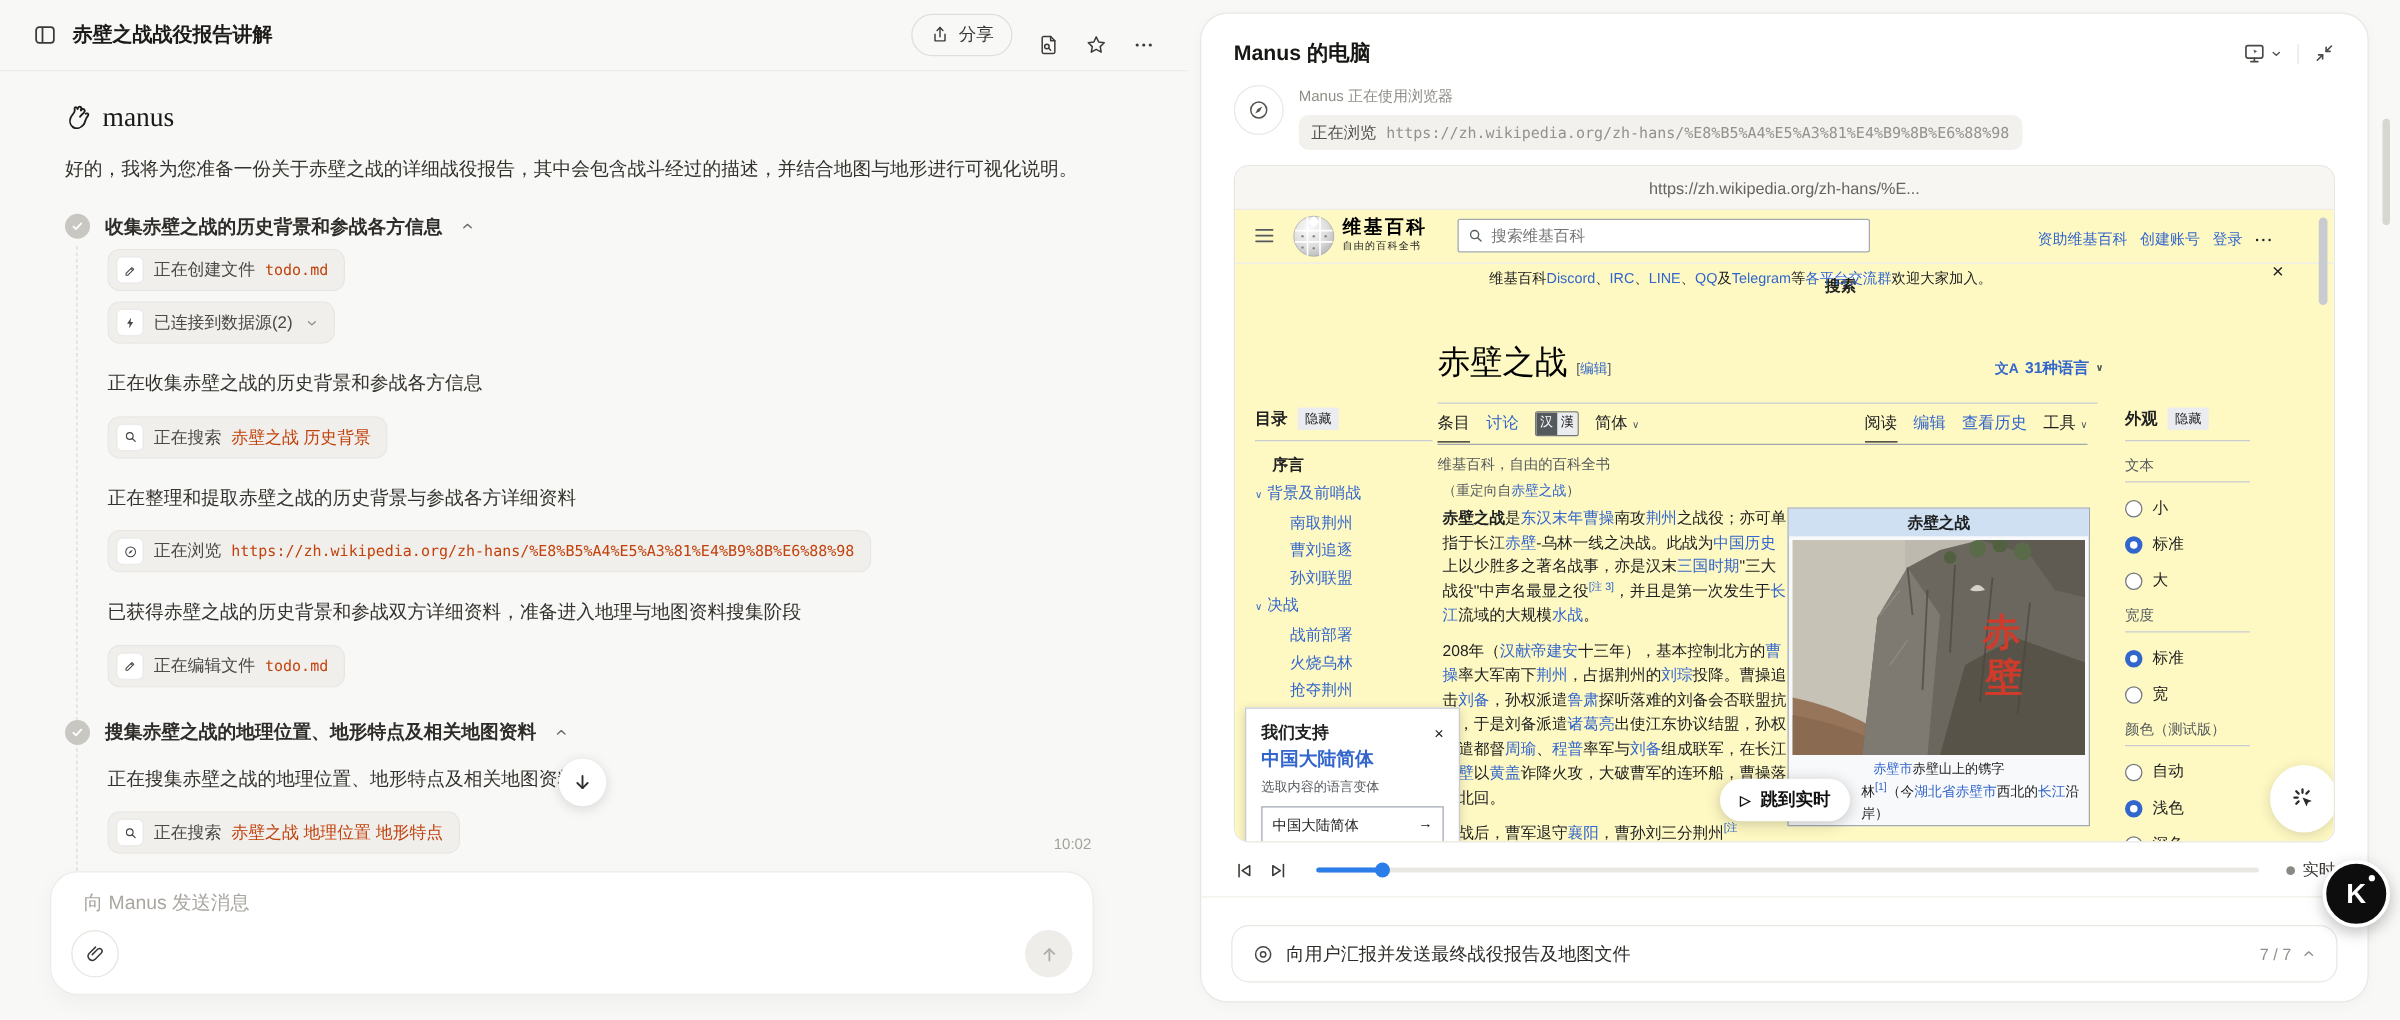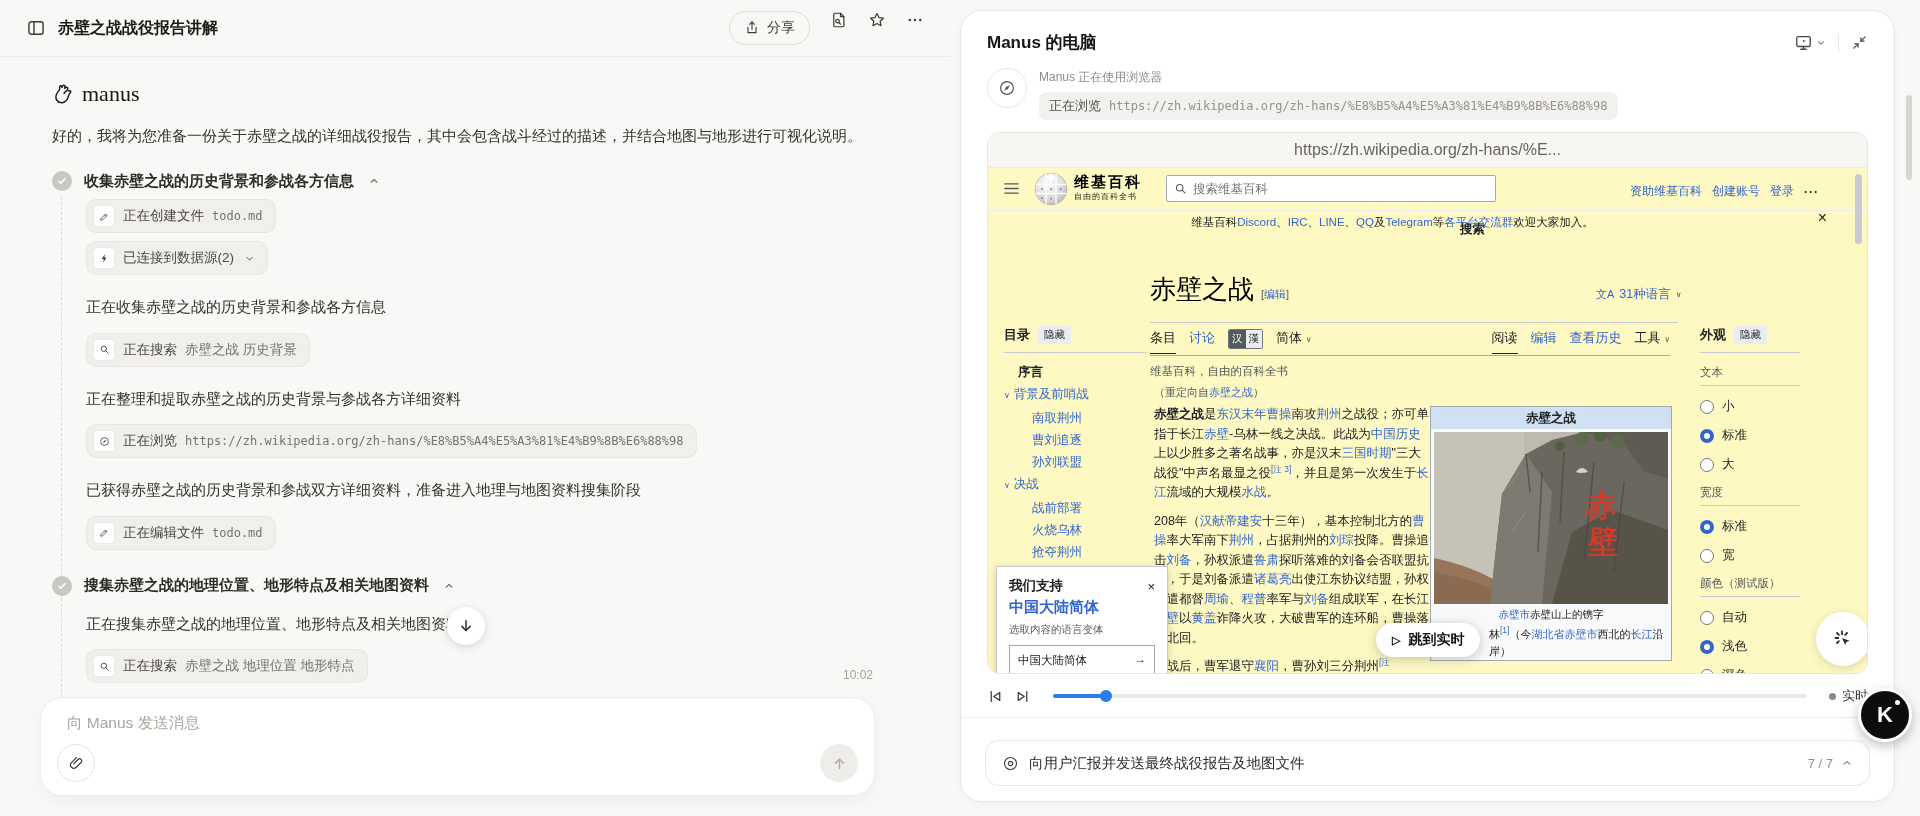--- a/index.html
+++ b/index.html
@@ -4,40 +4,40 @@
 <style>
   html,body{margin:0;padding:0;}
   body{background:#f8f8f7;font-family:"Liberation Sans","DejaVu Sans",sans-serif;color:#34322d;}
   .stage{position:relative;width:1920px;height:816px;overflow:hidden;background:#f8f8f7;}
   svg{display:block;}
 
   
   .chat{position:absolute;left:0;top:0;width:950px;height:816px;overflow:hidden;}
   .chat-header{height:56px;display:flex;align-items:center;gap:12px;padding:0 26px;border-bottom:1px solid rgba(0,0,0,.05);}
   .chat-title{font-size:16px;font-weight:700;color:#1c1b18;white-space:nowrap;}
-  .chat-actions{margin-left:auto;display:flex;align-items:flex-start;gap:20px;color:#3c3a36;}
+  .chat-actions{margin-left:auto;display:flex;align-items:flex-end;gap:20px;color:#3c3a36;}
   .share-btn{display:flex;align-items:center;gap:7px;border:1px solid #e0ded8;border-radius:999px;padding:7px 14px;font-size:14px;color:#3c3a36;background:transparent;cursor:pointer;}
   .icon-btn{background:none;border:none;padding:0;color:#3c3a36;cursor:pointer;}
 
   .chat-scroll{padding:24px 60px 0 52px;}
   .brand{display:flex;align-items:center;gap:8px;margin:0 0 16px;}
   .brand-name{font-family:"Liberation Serif",serif;font-size:22px;color:#191916;}
   .intro{font-size:15px;line-height:1.75;width:812px;margin:0 0 20px;}
 
   .timeline{position:relative;}
   .timeline::before{content:"";position:absolute;left:9px;top:26px;bottom:-70px;border-left:1.5px dashed #dcdad4;}
   .section-head{display:flex;align-items:center;gap:12px;margin:22px 0 4px;position:relative;}
   .check{width:20px;height:20px;border-radius:50%;background:#c9c7c2;display:grid;place-items:center;flex:none;position:relative;z-index:1;}
   .section-title{font-size:15px;font-weight:700;color:#2f2d29;}
   .sec-chev{color:#6f6d68;margin-left:2px;}
   .sec-body{margin-left:34px;}
   .step{font-size:15px;line-height:1.7;margin:15px 0 9px;color:#34322d;position:relative;}
   .chip{display:inline-flex;align-items:center;gap:8px;background:#f0efeb;border:1px solid rgba(0,0,0,.035);border-radius:10px;padding:5px 12px 5px 6px;font-size:13.5px;color:#4b4944;margin:4px 0;cursor:pointer;}
   .ibox{width:20px;height:20px;background:#fff;border:1px solid rgba(0,0,0,.08);border-radius:5px;display:grid;place-items:center;color:#45433e;flex:none;}
-  .arg{color:#737373;}
+  .arg{color:#c2410c;}
   .mono{font-family:"DejaVu Sans Mono",monospace;font-size:12px;}
   .chip-chev{color:#8a8883;margin-left:2px;}
 
   .timestamp{position:absolute;left:843px;top:668px;font-size:12px;color:#a3a19b;}
   .scroll-btn{position:absolute;left:447px;top:607px;width:38px;height:38px;border-radius:50%;background:#fff;box-shadow:0 2px 10px rgba(0,0,0,.14);display:grid;place-items:center;color:#2f2d2a;z-index:5;border:none;cursor:pointer;}
 
   .composer{position:absolute;left:40px;bottom:20px;width:833px;height:97px;background:#fff;border:1px solid #ececea;border-radius:22px;box-shadow:0 6px 18px rgba(0,0,0,.04);z-index:4;}
   .composer input{position:absolute;left:24px;top:15px;width:640px;border:none;outline:none;background:transparent;font-size:15.5px;color:#34322d;font-family:inherit;}
   .composer input::placeholder{color:#a9a69f;}
   .attach-btn{position:absolute;left:16px;bottom:13px;width:38px;height:38px;border-radius:50%;border:1px solid #e7e5e0;background:#fff;display:grid;place-items:center;color:#3c3a36;cursor:pointer;}
@@ -49,21 +49,21 @@
   .comp-title{font-size:17px;font-weight:700;color:#171714;}
   .comp-actions{margin-left:auto;display:flex;align-items:center;gap:12px;color:#4b4945;}
   .vdiv{width:1px;height:16px;background:#e7e5e0;}
   .status{display:flex;gap:12px;padding:14px 26px 0;}
   .avatar{width:38px;height:38px;border-radius:50%;border:1px solid #ebe9e4;background:#fff;display:grid;place-items:center;color:#55534e;flex:none;}
   .status-line{font-size:12px;color:#8f8d87;margin:1px 0 6px;}
   .status-chip{display:inline-flex;align-items:center;gap:8px;background:#f2f1ed;border-radius:8px;padding:5px 10px;font-size:13px;color:#55534e;cursor:pointer;}
   .status-chip .mono{color:#94928c;}
 
   .browser{margin:12px 26px 0;height:540px;border:1px solid #e8e6e1;border-radius:12px;overflow:hidden;background:#fff;}
-  .browser-bar{height:34px;background:#f7f6f3;border-bottom:1px solid #ecebe7;display:grid;place-items:center;font-size:16px;color:#67655f;}
+  .browser-bar{height:34px;background:#f7f6f3;border-bottom:1px solid #ecebe7;display:grid;place-items:center;font-size:13px;color:#67655f;}
   .viewport{position:relative;height:505px;background:#fef9c3;overflow:hidden;color:#202122;}
   .abs{position:absolute;}
 
   
   .lk{color:#36c;}
   .sup{vertical-align:super;font-size:8.5px;line-height:0;}
   .bd{font-weight:700;}
   .w-header{top:0;left:0;right:0;height:42px;border-bottom:1px solid #eaecf0;}
   .burger{left:16px;top:14px;color:#54595d;cursor:pointer;}
   .w-logo{left:46px;top:4px;}
@@ -77,21 +77,21 @@
   .w-links{right:48px;top:15px;display:flex;align-items:center;gap:10px;font-size:12px;color:#36c;}
   .w-links span{cursor:pointer;}
   .w-more{color:#202122;font-weight:700;letter-spacing:1px;}
   .w-thumb{right:5px;top:6px;width:7px;height:70px;background:#c8ccd1;border-radius:4px;cursor:pointer;}
   .w-notice{top:47px;left:60px;right:130px;text-align:center;font-size:11.5px;color:#202122;}
   .w-close{right:34px;top:40px;font-size:16px;color:#202122;background:none;border:none;cursor:pointer;}
   .w-titlerow{left:162px;top:104px;}
   .w-title{font-family:"Liberation Serif",serif;font-size:26px;font-weight:400;color:#000;display:inline;}
   .w-edit{font-size:11px;margin-left:7px;color:#54595d;cursor:pointer;}
   .w-edit .lk{color:#36c;}
-  .w-lang{left:608px;top:118px;display:flex;align-items:center;gap:5px;font-size:12.5px;font-weight:400;color:#36c;cursor:pointer;}
+  .w-lang{left:608px;top:118px;display:flex;align-items:center;gap:5px;font-size:12.5px;font-weight:700;color:#36c;cursor:pointer;}
   .w-lang .licon{font-size:11px;}
   .chev{font-size:8px;color:#54595d;}
   .w-titleline{left:162px;top:154px;width:528px;border-top:1px solid #c8ccd1;}
 
   .w-toc{left:16px;top:158px;width:142px;font-size:12.5px;}
   .w-toc-head{display:flex;align-items:center;gap:8px;font-size:13px;font-weight:700;color:#202122;}
   .badge{background:#eaecf0;border-radius:2px;padding:2px 6px;font-size:10.5px;font-weight:400;color:#202122;cursor:pointer;}
   .w-toc hr{border:none;border-top:1px solid #c8ccd1;margin:8px 0;}
   .w-toc ul{list-style:none;margin:0;padding:0;line-height:22px;}
   .w-toc li{color:#36c;white-space:nowrap;cursor:pointer;}

